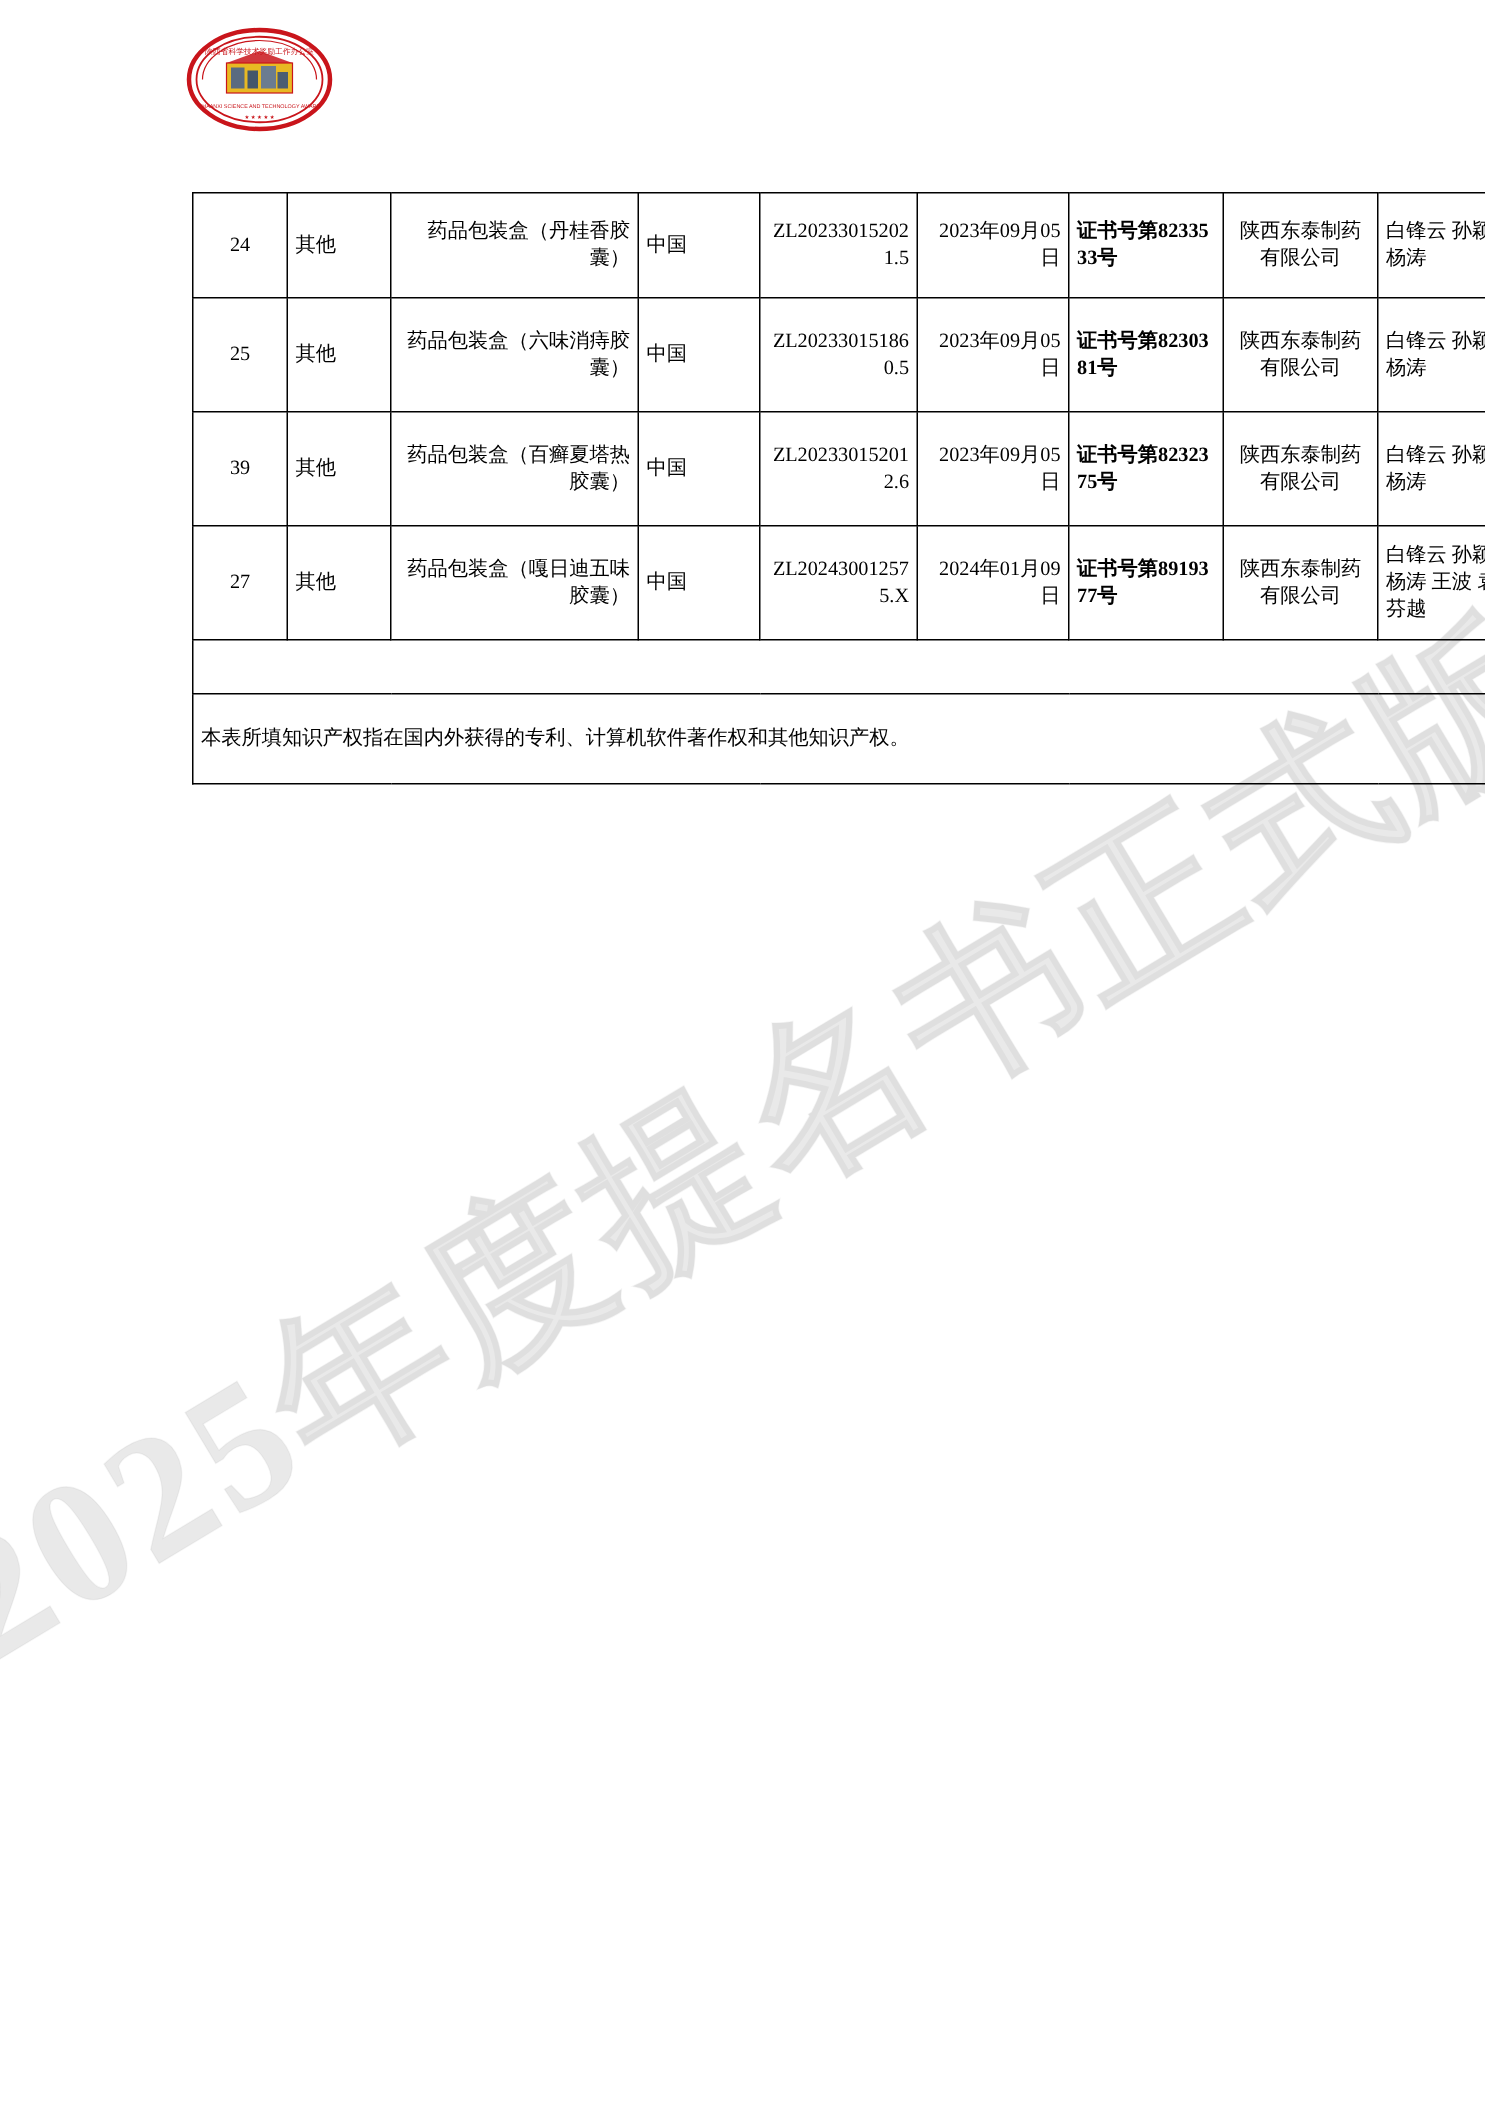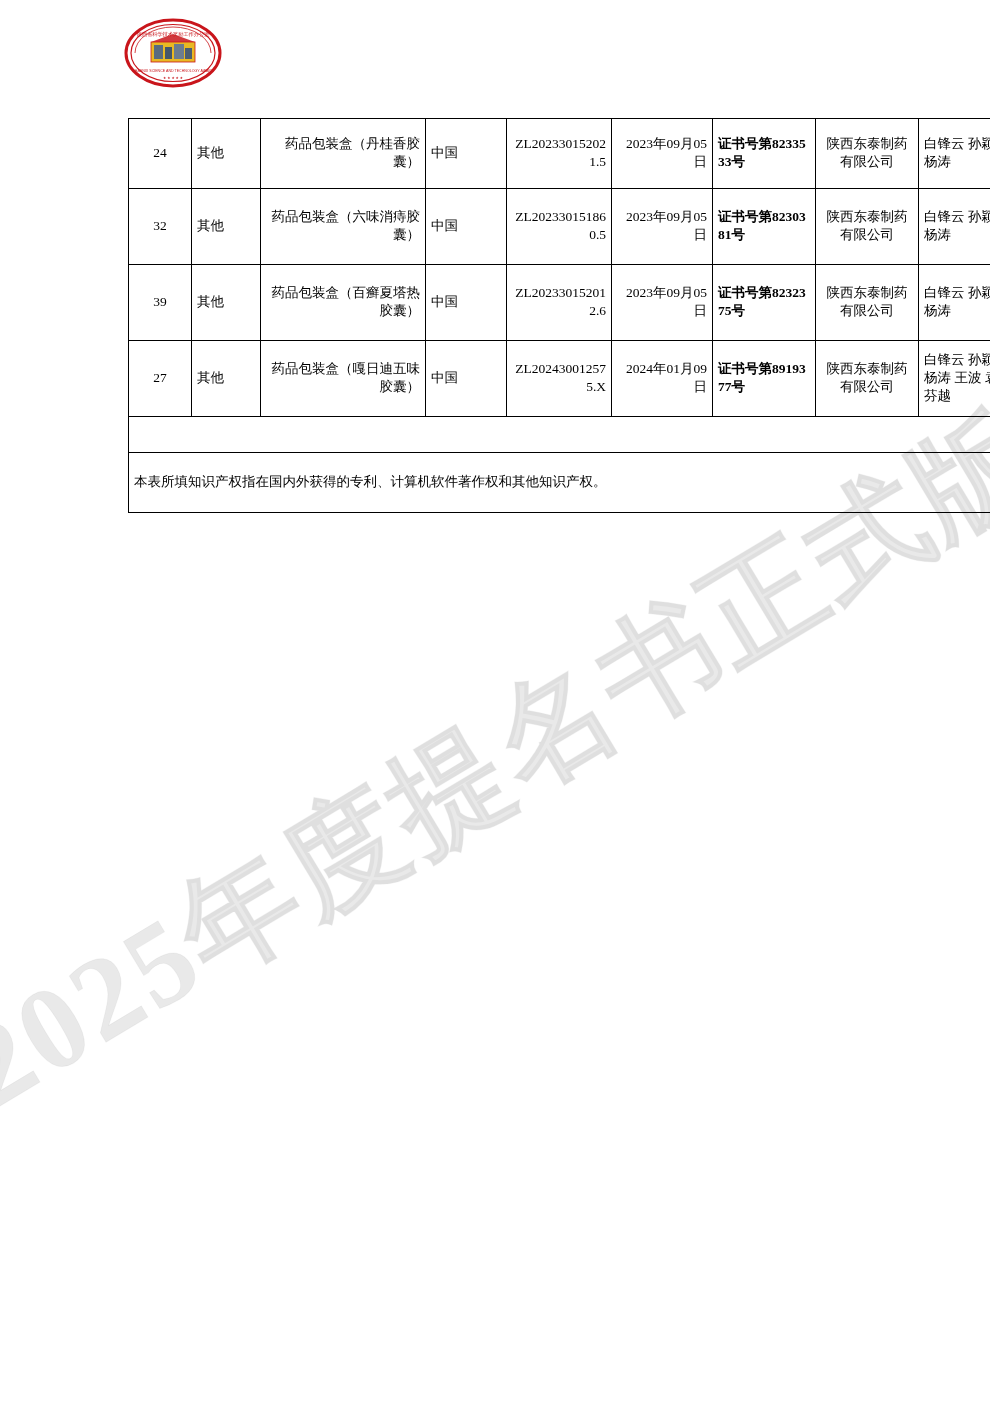--- a/index.html
+++ b/index.html
@@ -53,21 +53,21 @@
     top: 18px;
     width: 100px;
     height: 70px;
     z-index: 9;
   }
 
   
   .table-wrap {
     position: absolute;
     left: 128px;
-    top: 118px;
+    top: 128px;
     width: 762px;
     z-index: 8;
   }
   table.ip-table {
     border-collapse: collapse;
     width: 762px;
     table-layout: fixed;
   }
   table.ip-table td {
     border: 1px solid #000000;
@@ -141,21 +141,21 @@
           <td class="c-type">其他</td>
           <td class="c-name">药品包装盒（丹桂香胶囊）</td>
           <td class="c-country">中国</td>
           <td class="c-number">ZL202330152021.5</td>
           <td class="c-date">2023年09月05日</td>
           <td class="c-cert">证书号第8233533号</td>
           <td class="c-owner">陕西东泰制药有限公司</td>
           <td class="c-inv">白锋云 孙颖 杨涛</td>
         </tr>
         <tr class="row-25">
-          <td class="c-no">32</td>
+          <td class="c-no">25</td>
           <td class="c-type">其他</td>
           <td class="c-name">药品包装盒（六味消痔胶囊）</td>
           <td class="c-country">中国</td>
           <td class="c-number">ZL202330151860.5</td>
           <td class="c-date">2023年09月05日</td>
           <td class="c-cert">证书号第8230381号</td>
           <td class="c-owner">陕西东泰制药有限公司</td>
           <td class="c-inv">白锋云 孙颖 杨涛</td>
         </tr>
         <tr class="row-26">

